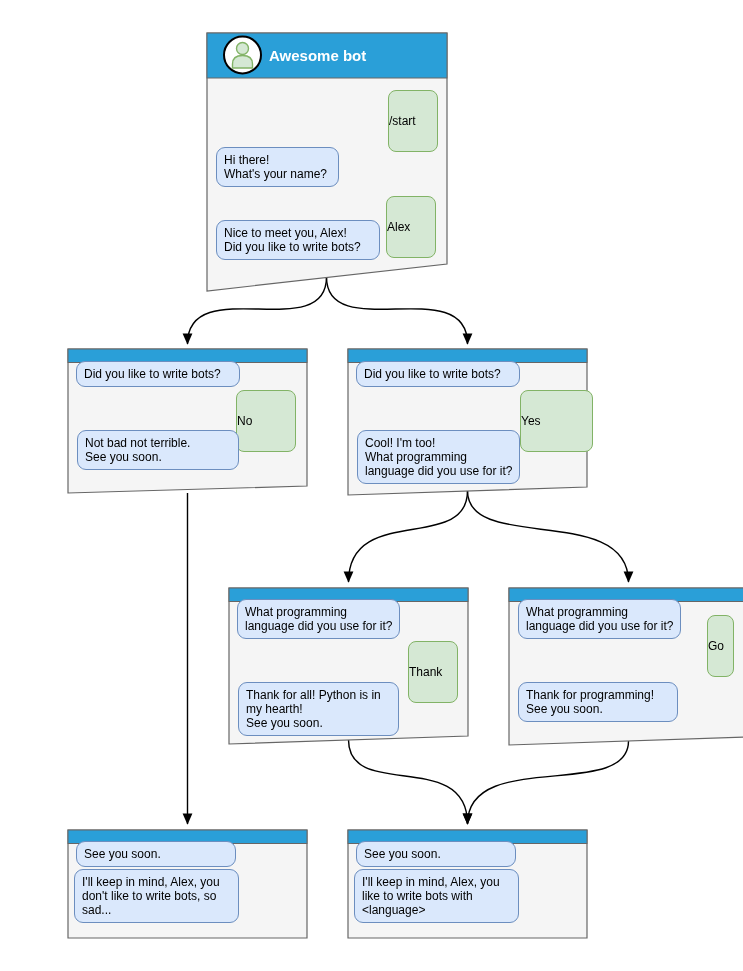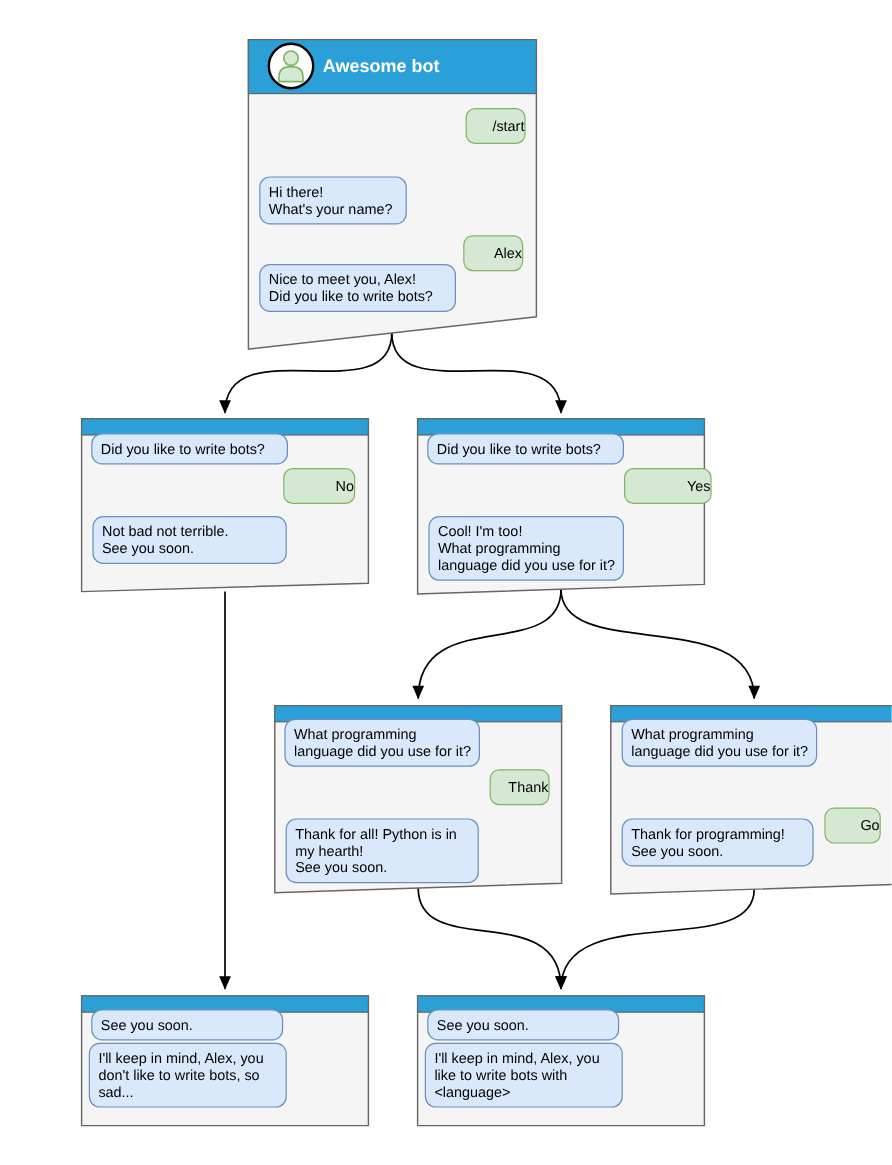--- a/index.html
+++ b/index.html
@@ -16,21 +16,21 @@
     color:#000; white-space:pre;
   }
   .bubble.bot {
     background:var(--bot-bubble-fill,#DAE8FC);
     border:1px solid var(--bot-bubble-border,#6C8EBF);
     border-radius:9px; padding:5px 7px;
   }
   .bubble.user {
     background:var(--user-bubble-fill,#D5E8D4);
     border:1px solid var(--user-bubble-border,#82B366);
-    border-radius:8px; padding:7px 0; text-align:right;
+    border-radius:8px; padding:23px 0; text-align:left;
   }
   .window-title {
     position:absolute; left:233px; top:47px; z-index:2;
     font:bold 15px/18px "Liberation Sans", sans-serif;
     color:var(--title-text,#FFFFFF);
   }
 </style>
 </head>
 <body>
 
@@ -115,21 +115,21 @@
 
   <div class="bubble bot" style="left:201px; top:599px; min-width:163px">What programming
 language did you use for it?</div>
   <div class="bubble user" style="right:321px; top:641px; width:50px">Thank</div>
   <div class="bubble bot" style="left:202px; top:682px; min-width:161px">Thank for all! Python is in
 my hearth!
 See you soon.</div>
 
   <div class="bubble bot" style="left:482px; top:599px; min-width:163px">What programming
 language did you use for it?</div>
-  <div class="bubble user" style="right:45px; top:673px; width:47px">Go</div>
+  <div class="bubble user" style="right:45px; top:615px; width:27px">Go</div>
   <div class="bubble bot" style="left:482px; top:682px; min-width:160px">Thank for programming!
 See you soon.</div>
 
   <div class="bubble bot" style="left:40px; top:841px; min-width:160px">See you soon.</div>
   <div class="bubble bot" style="left:38px; top:869px; min-width:165px">I'll keep in mind, Alex, you
 don't like to write bots, so
 sad...</div>
 
   <div class="bubble bot" style="left:320px; top:841px; min-width:160px">See you soon.</div>
   <div class="bubble bot" style="left:318px; top:869px; min-width:165px">I'll keep in mind, Alex, you

